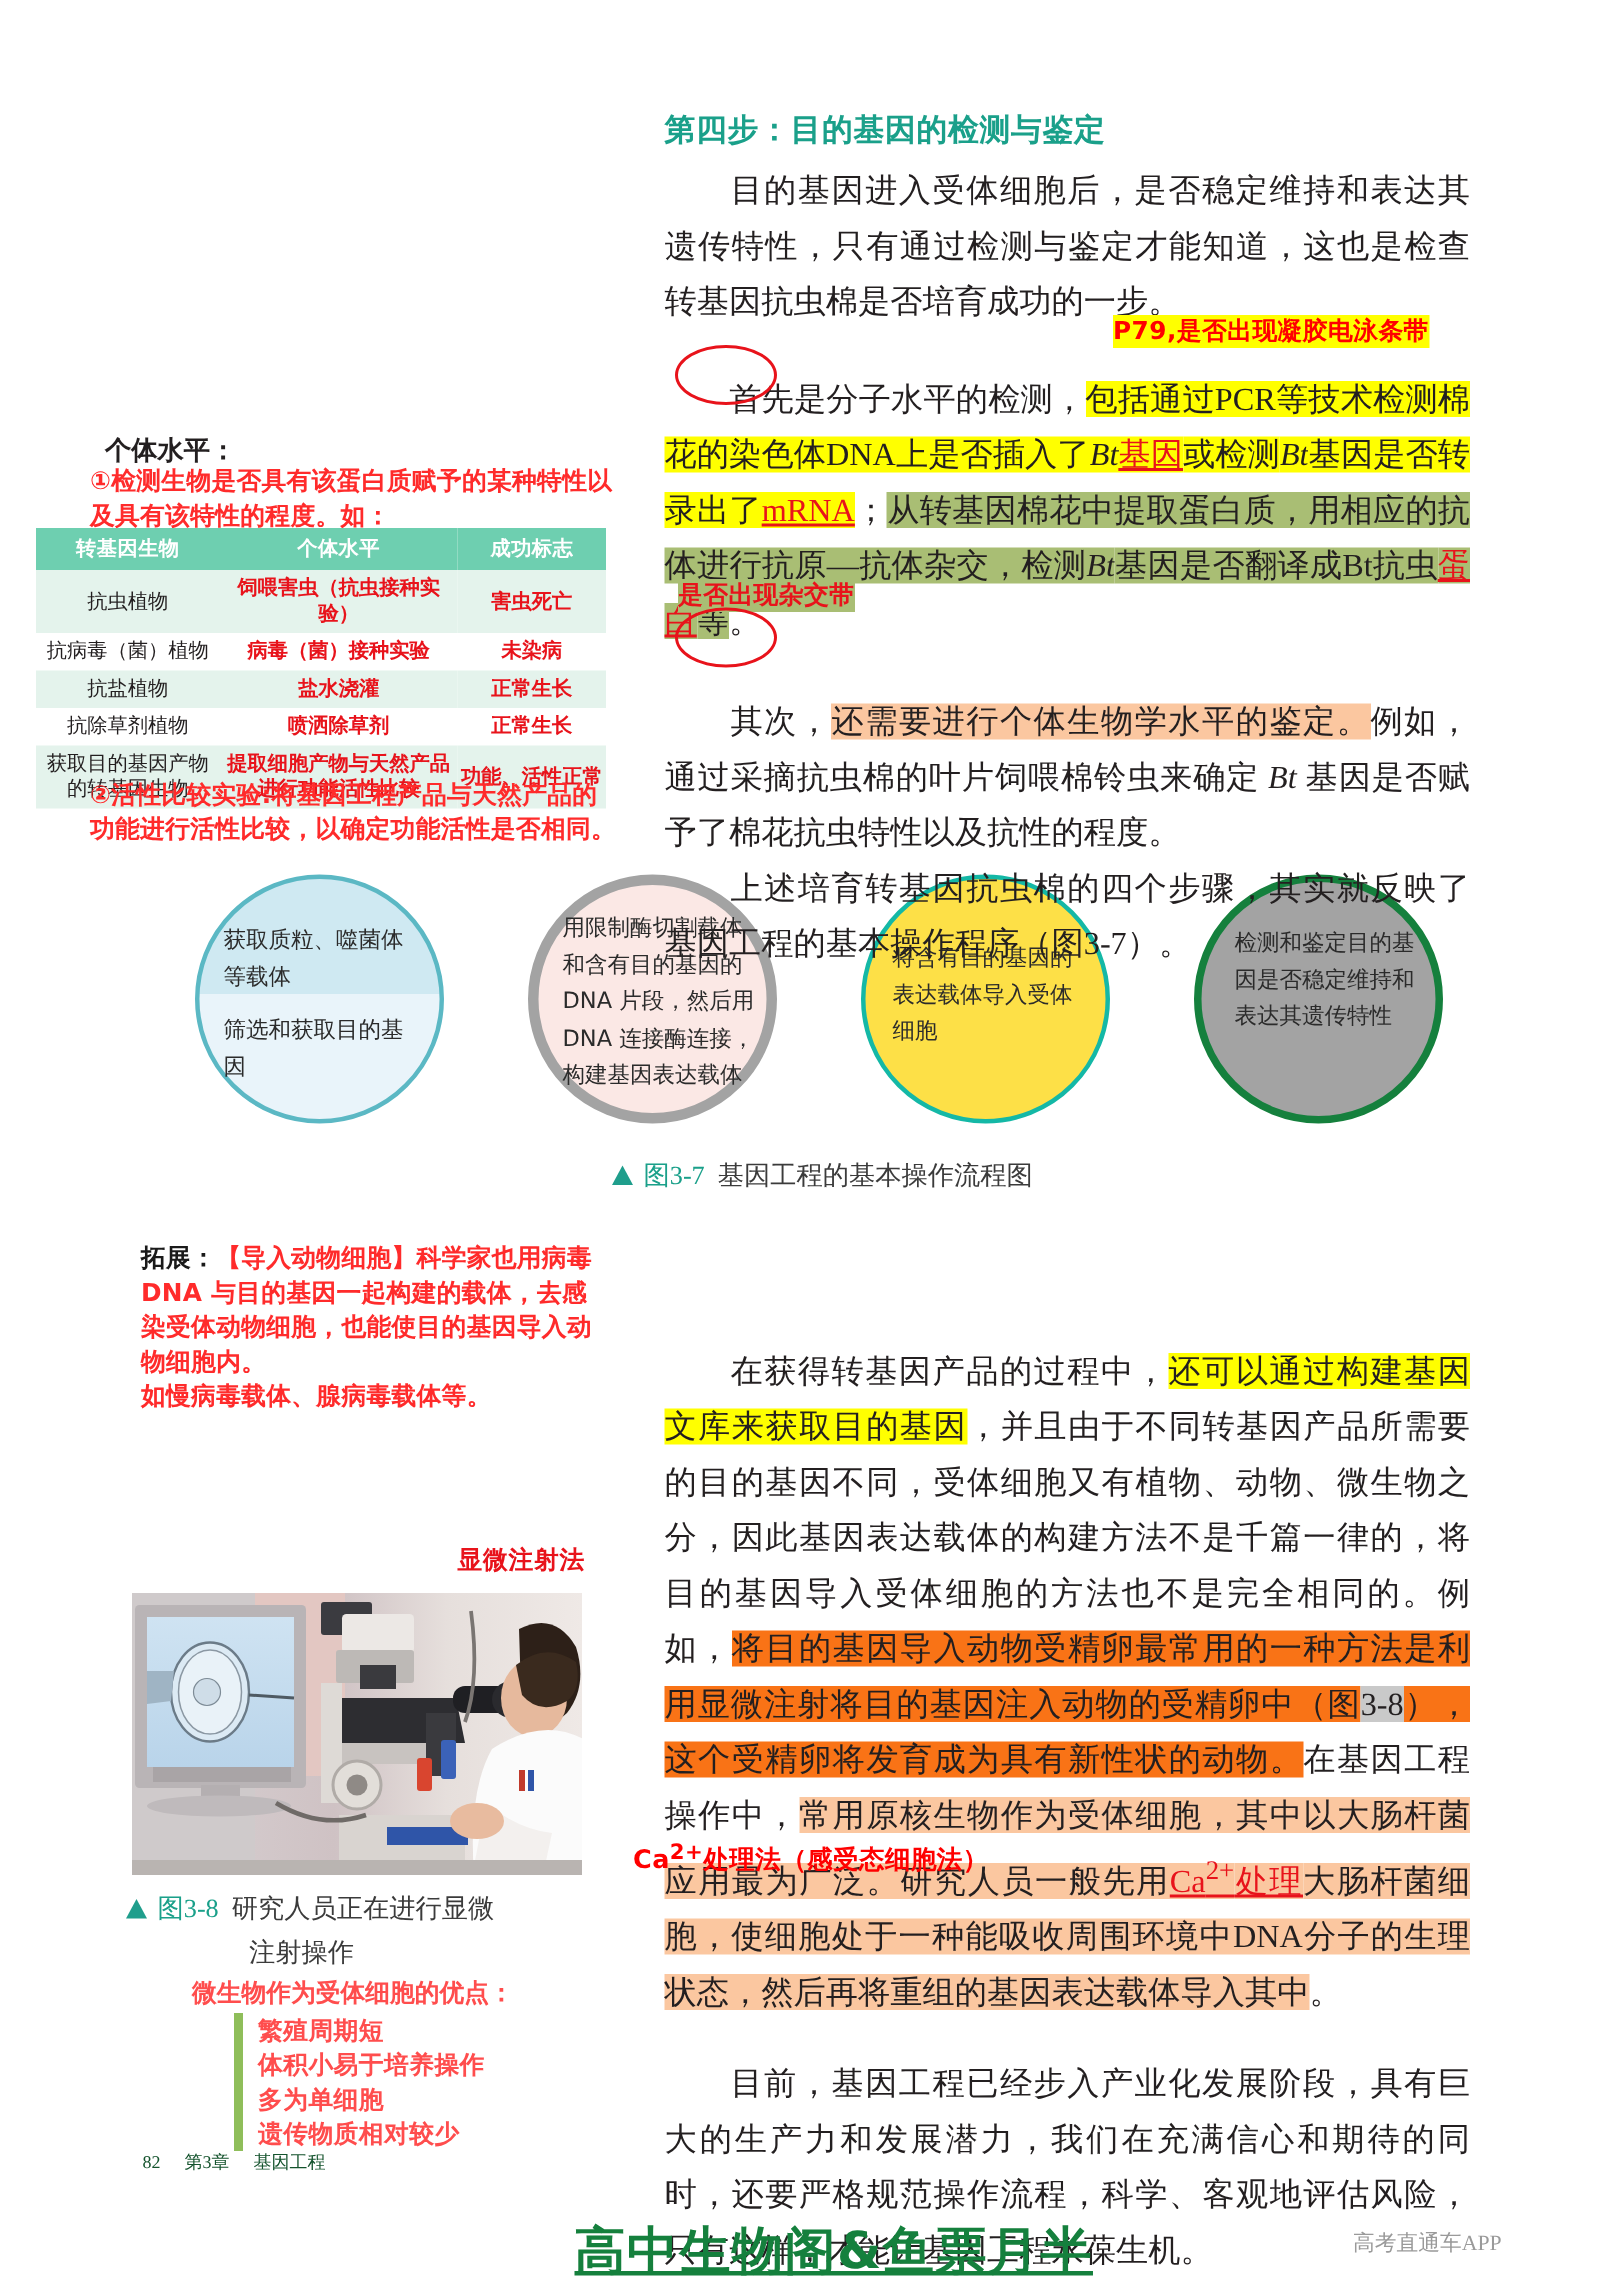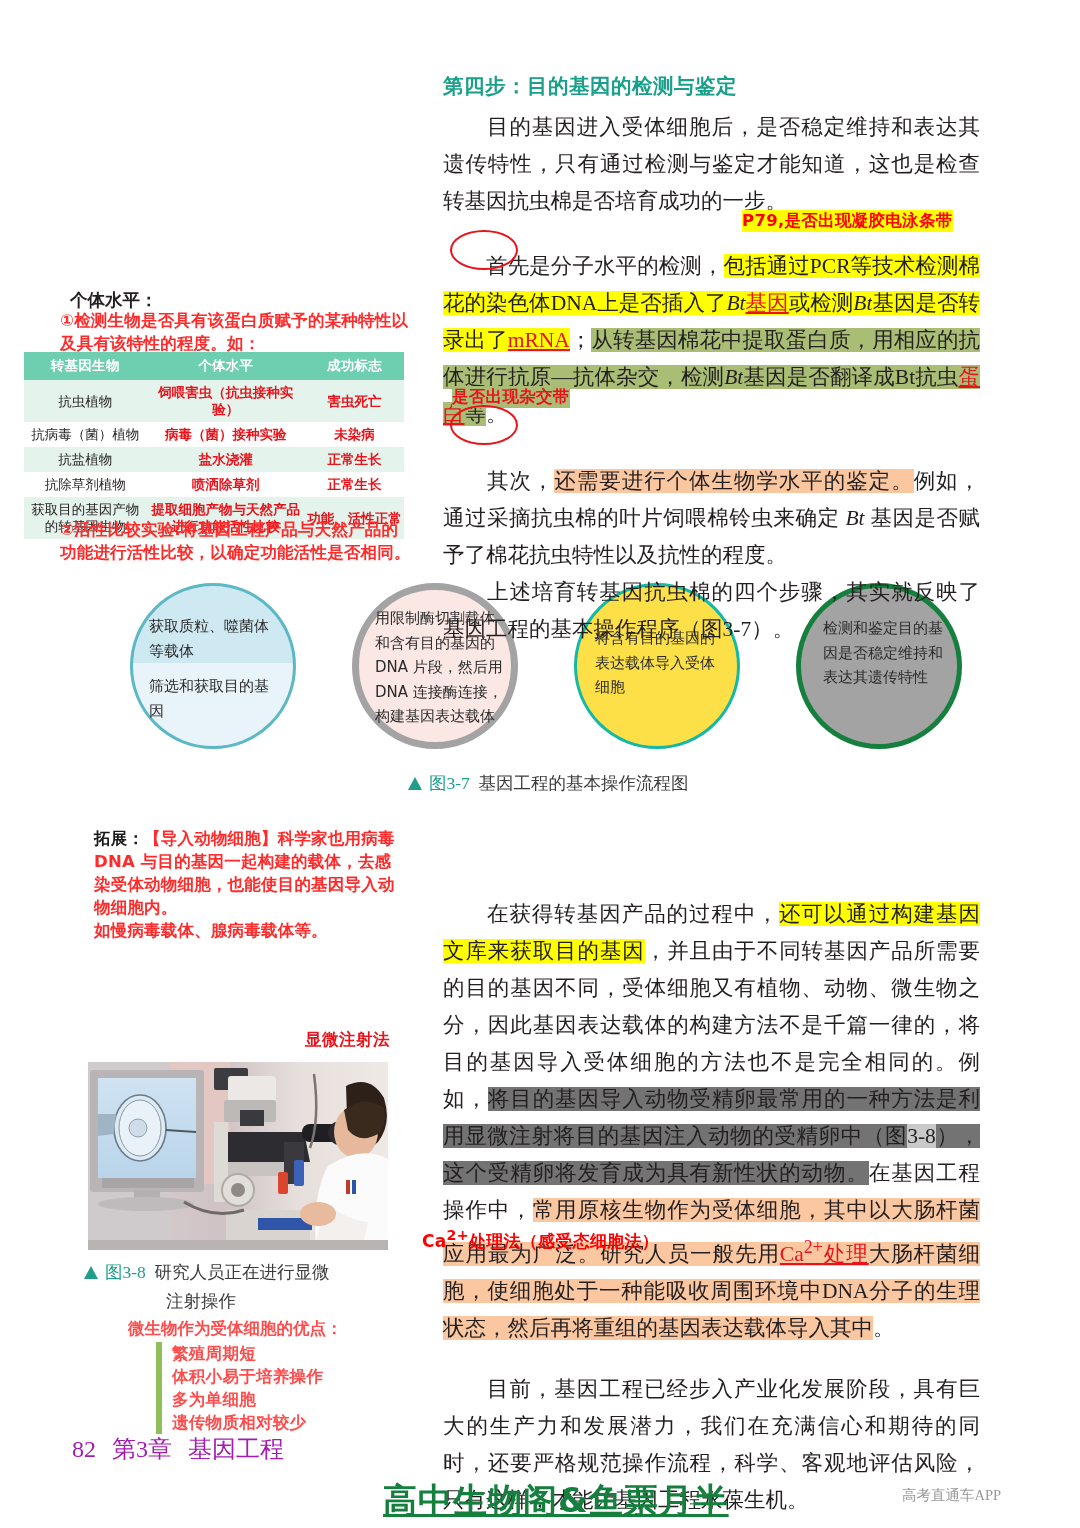--- a/index.html
+++ b/index.html
@@ -19,21 +19,21 @@
     color:#1aa08a;font-weight:bold;font-size:20.5px;
     font-family:"DejaVu Sans","Liberation Sans",sans-serif;
     letter-spacing:.5px;margin-bottom:9px;
   }
   .para{font-size:21.5px;line-height:37px;text-align:justify;text-justify:inter-ideograph;}
   .para .ind{display:inline-block;width:2em;}
   .it{font-style:italic;font-family:"Liberation Serif",serif;}
 
   .hl-y{background:#ffff00;}
   .hl-g{background:#a9be74;}
-  .hl-g2{background:#737373;}
+  .hl-g2{background:#f97316;}
   .hl-o{background:#fbc7a0;}
   .red-u{color:#e8131b;text-decoration:underline;text-decoration-color:#e8131b;}
   .gray-blk{background:#c9c9c9;}
   .ann-p79{position:absolute;left:742px;top:210px;background:#ffff00;color:#ff0000;
     font-weight:bold;font-size:16.5px;letter-spacing:.3px;white-space:nowrap;
     font-family:"DejaVu Sans","Liberation Sans",sans-serif;}
   .ann-hyb{position:absolute;left:452px;top:386px;background:#a9be74;color:#e8131b;
     font-weight:bold;font-size:16.5px;letter-spacing:.3px;white-space:nowrap;
     font-family:"DejaVu Sans","Liberation Sans",sans-serif;}
   .ann-ca{position:absolute;left:422px;top:1227px;color:#ff0000;
@@ -98,21 +98,21 @@
     font-size:16.5px;font-family:"DejaVu Sans","Liberation Sans",sans-serif;letter-spacing:.5px;}
   .adv{position:absolute;left:128px;top:1318px;width:290px;}
   .adv .hd{color:#ff4d4d;font-weight:bold;font-size:16.5px;
     font-family:"DejaVu Sans","Liberation Sans",sans-serif;}
   .adv ul{margin:0;padding:0;list-style:none;border-left:6px solid #8fbe5a;
     padding-left:10px;margin-left:28px;margin-top:2px;}
   .adv li{color:#ff4d4d;font-weight:bold;font-size:16.5px;line-height:23px;
     font-family:"DejaVu Sans","Liberation Sans",sans-serif;letter-spacing:.3px;}
 
   
-  .folio{position:absolute;left:72px;top:1433px;font-size:24px;color:#a21caf;}
+  .folio{position:absolute;left:95px;top:1433px;font-size:12px;color:#14532d;}
   .folio span{margin-right:16px;}
   .wm-left{position:absolute;left:383px;top:1478px;color:#15803d;font-weight:bold;
     font-size:34px;font-family:"DejaVu Sans","Liberation Sans",sans-serif;letter-spacing:1px;text-decoration:underline;}
   .wm-right{position:absolute;left:902px;top:1486px;color:#9a9a9a;font-size:14.5px;
     font-family:Liberation Serif, serif;}
 </style>
 </head>
 <body>
 
 <div class="page">

